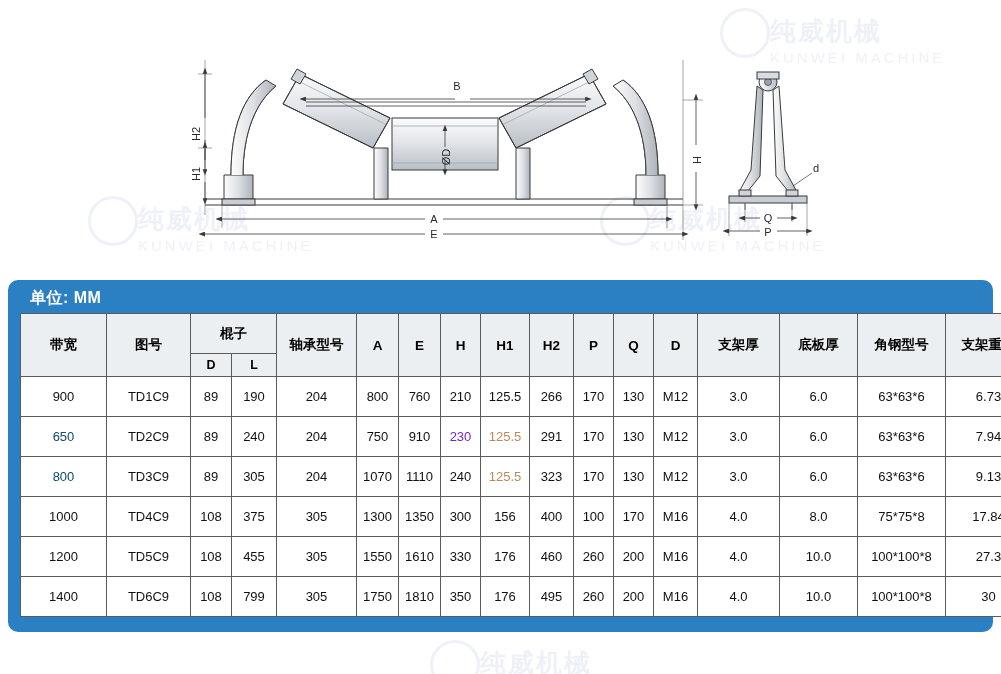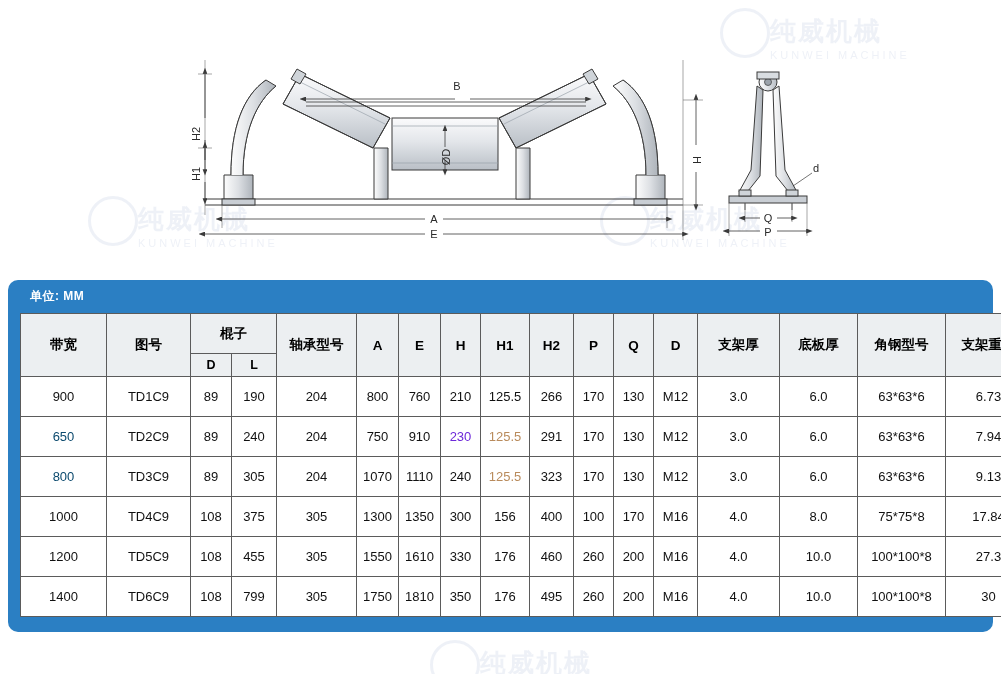--- a/index.html
+++ b/index.html
@@ -21,21 +21,21 @@
     color: rgba(120, 150, 190, 0.13);
     font-size: 26px;
     font-weight: bold;
     letter-spacing: 2px;
     white-space: nowrap;
     pointer-events: none;
     user-select: none;
   }
   .wm .wm-sub {
     display: block;
-    font-size: 11px;
+    font-size: 15px;
     letter-spacing: 3px;
     font-weight: normal;
   }
   .wm-circle {
     position: absolute;
     width: 44px;
     height: 44px;
     border: 3px solid rgba(120, 150, 190, 0.13);
     border-radius: 50%;
     pointer-events: none;
@@ -60,21 +60,21 @@
     background: #2b7fc3;
     border-radius: 10px 10px 10px 10px;
     box-sizing: border-box;
     padding: 0;
   }
   #unit-label {
     position: absolute;
     left: 22px;
     top: 8px;
     color: #ffffff;
-    font-size: 12px;
+    font-size: 16px;
     font-weight: bold;
     letter-spacing: 0.5px;
   }
   table {
     position: absolute;
     left: 12px;
     top: 33px;
     width: 961px;
     border-collapse: collapse;
     background: #ffffff;

